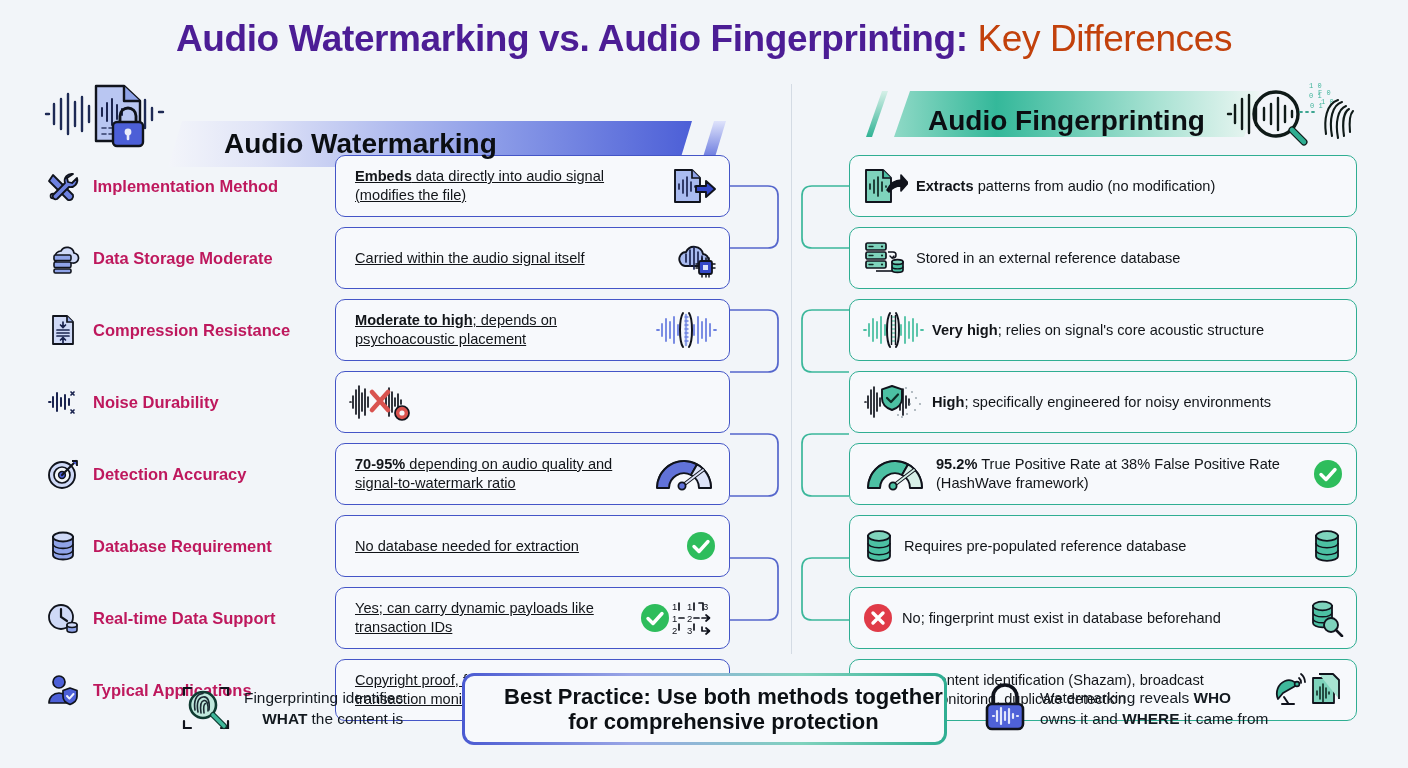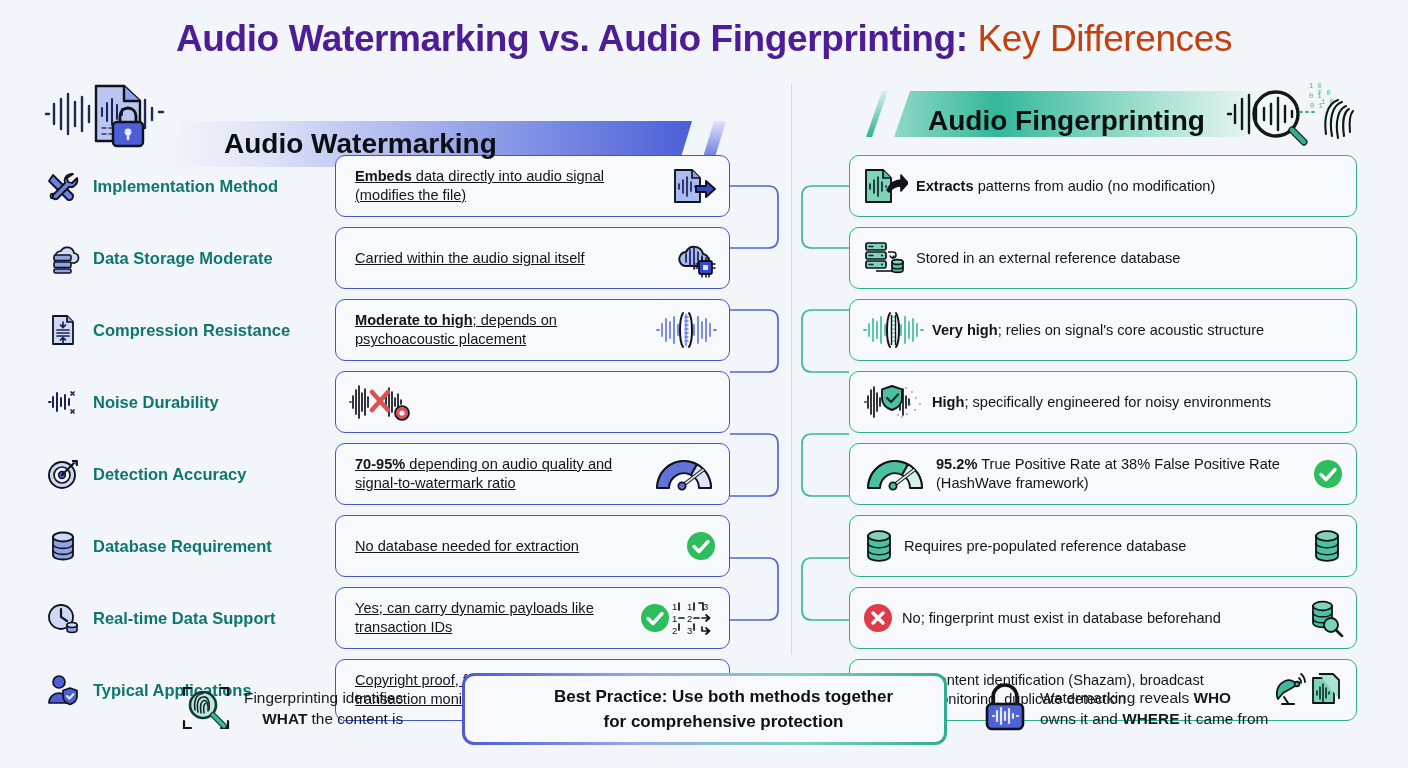--- a/index.html
+++ b/index.html
@@ -73,21 +73,21 @@
     width: 1px; height: 570px; background: #d4dbe4;
   }
 
   
   #labels { position: absolute; left: 46px; top: 155px; width: 280px; }
   .label-row {
     height: 62px; margin-bottom: 10px;
     display: flex; align-items: center; gap: 13px;
   }
   .label-row .ltext {
-    font-size: 16.5px; font-weight: bold; color: #0f766e;
+    font-size: 16.5px; font-weight: bold; color: #be185d;
     white-space: nowrap;
   }
   .label-icon { width: 34px; height: 34px; flex: 0 0 34px; }
 
   
   .col { position: absolute; top: 155px; }
   #col-left  { left: 335px;  width: 395px; text-decoration: underline; }
   #col-right { left: 849px;  width: 508px; }
 
   .card {
@@ -136,21 +136,21 @@
     display: flex; align-items: center; justify-content: center;
     text-align: center;
     border: 3px solid transparent;
     background-image:
       linear-gradient(#f7f9fc, #f7f9fc),
       linear-gradient(90deg, #4a5ad2 0%, #9aa6e6 35%, #7fd2bd 70%, #2fae92 100%);
     background-origin: border-box;
     background-clip: padding-box, border-box;
   }
   #best-practice .bptext {
-    font-size: 17px; font-weight: bold; line-height: 25px; color: #0c1014; margin-left: 38px;
+    font-size: 22px; font-weight: bold; line-height: 25px; color: #0c1014; margin-left: 38px;
   }
 </style>
 </head>
 <body>
 
 <div id="title">
   <span class="strong">Audio Watermarking vs. Audio Fingerprinting:</span>
   <span class="light">Key Differences</span>
 </div>
 

